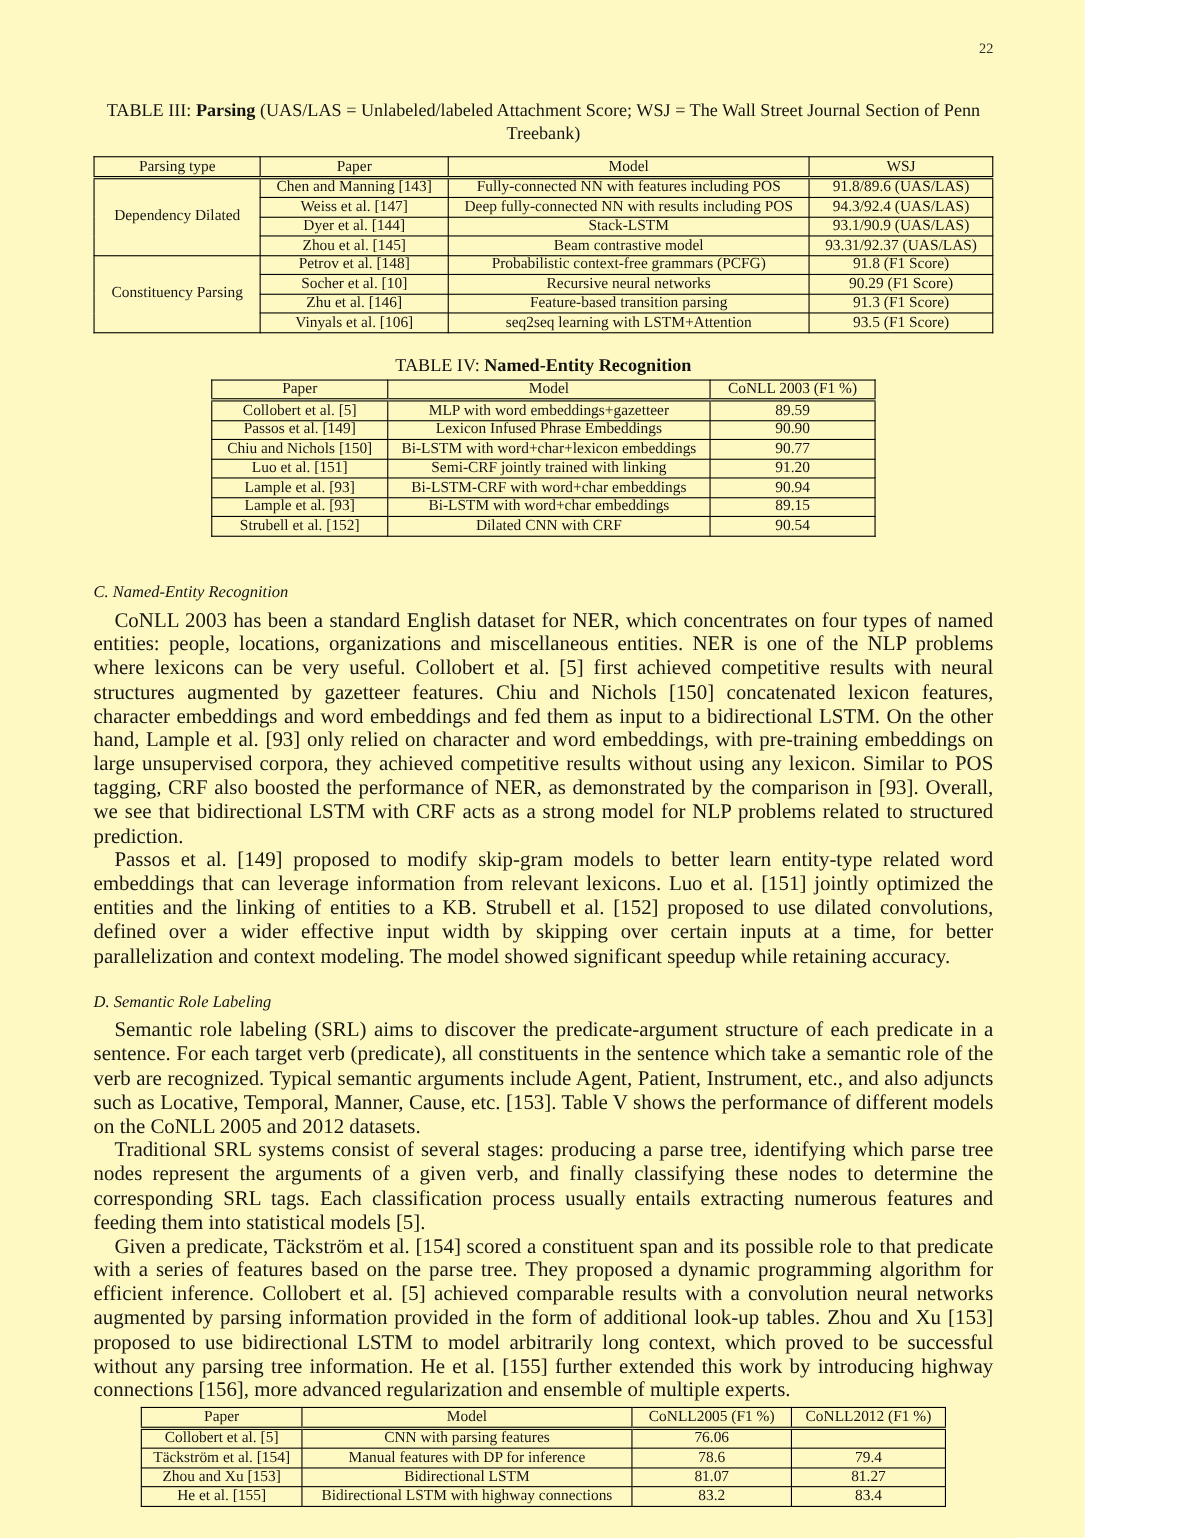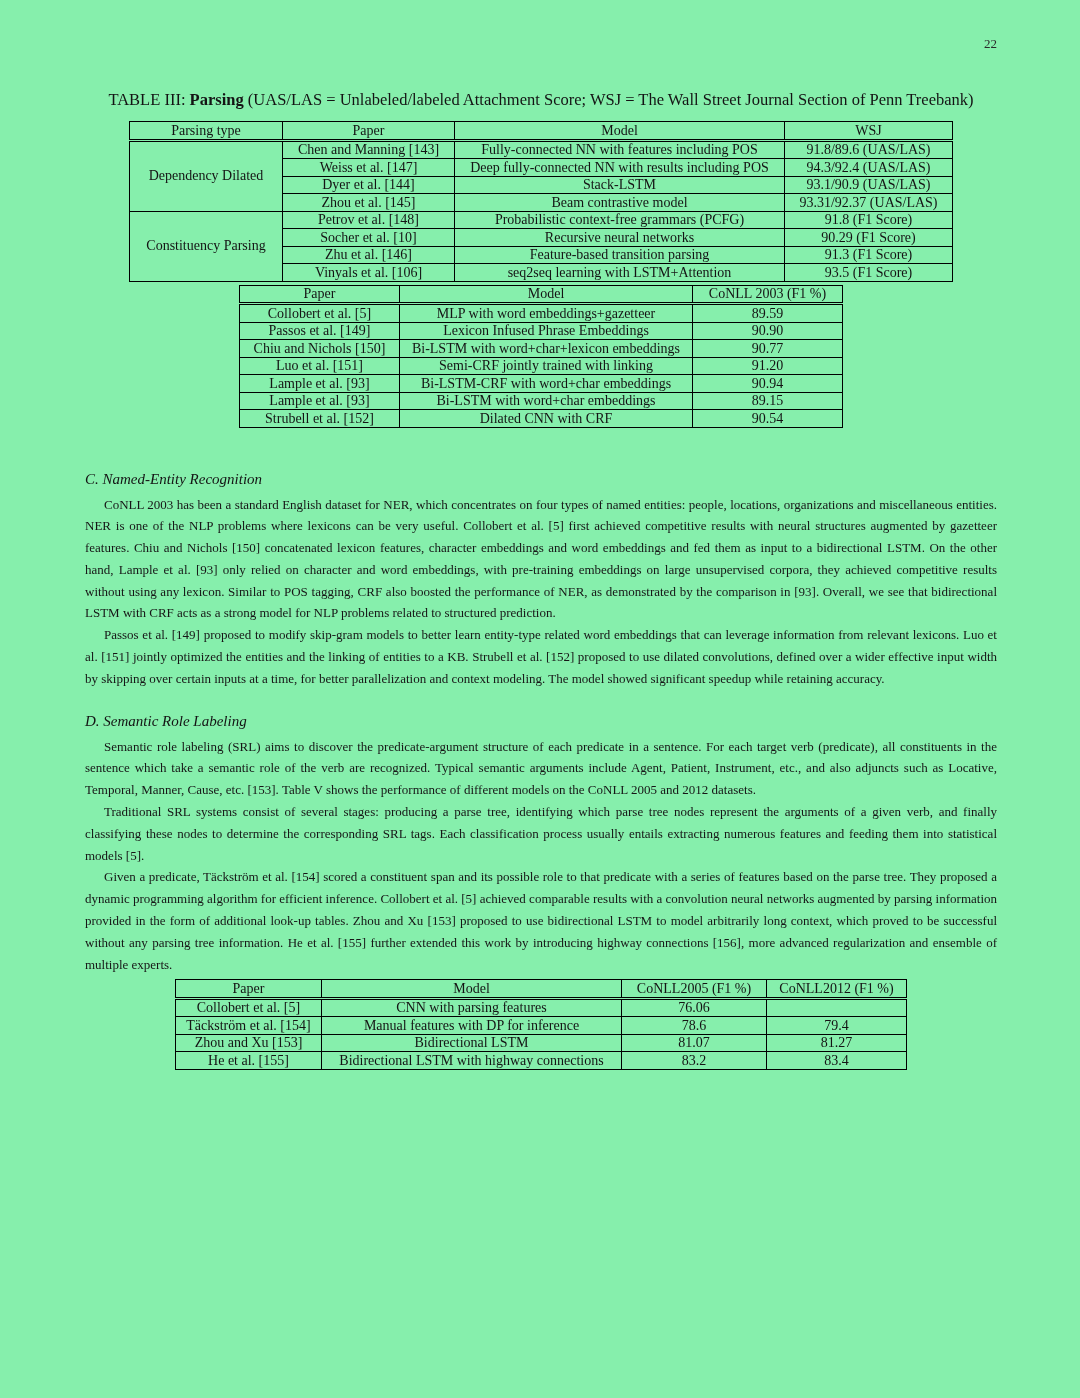--- a/index.html
+++ b/index.html
@@ -1,18 +1,18 @@
 <!DOCTYPE html>
 <html><head>
 <meta charset="utf-8">
 <style>
   * { margin: 0; padding: 0; box-sizing: border-box; }
   html, body { background: #ffffff; }
   .page {
-    width: 1080px; height: 1398px; background: #86efac; color: #141414;
+    width: 986px; height: 1398px; background: #fef9c3; color: #141414;
     font-family: "Liberation Serif", "DejaVu Serif", serif;
     padding: 36px 83px 0 85px; position: relative; overflow: hidden;
   }
   .pageno { text-align: right; font-size: 13px; color: #2a2a2a; height: 16px; }
 
   .caption { text-align: center; font-size: 16.5px; line-height: 21px; }
   .cap-title { font-weight: bold; }
 
   table { border-collapse: collapse; margin: 0 auto; font-size: 14px; border: 1.5px solid #000; }
   th, td {
@@ -27,21 +27,21 @@
   .caption4 { margin-top: 18px; }
   .t4 { margin-top: 3px; }
   .caption5 { margin-top: 9px; }
   .t5 { margin-top: 4px; }
 
   .sec-heading { font-style: italic; font-size: 15px; line-height: 22px; }
   .head-c { margin-top: 40px; }
   .head-d { margin-top: 20px; }
 
   p.body {
-    font-size: 13px; line-height: 21.8px; text-align: justify;
+    font-size: 19px; line-height: 21.8px; text-align: justify;
     text-indent: 19px; color: #161616;
   }
   p.first { margin-top: 4px; }
 </style>
 </head>
 <body>
 
 <div class="page">
 
   <div class="pageno">22</div>
@@ -106,20 +106,24 @@
         <td>91.3 (F1 Score)</td>
       </tr>
       <tr>
         <td>Vinyals et al. [106]</td>
         <td>seq2seq learning with LSTM+Attention</td>
         <td>93.5 (F1 Score)</td>
       </tr>
     </tbody>
   </table>
 
+  <div class="caption caption4">
+    <span>TABLE IV:</span>
+    <span class="cap-title">Named-Entity Recognition</span>
+  </div>
 
   <table class="t4">
     <colgroup>
         <col style="width:160px">
         <col style="width:293px">
         <col style="width:150px">
       </colgroup>
     <thead>
       <tr>
         <th>Paper</th>

